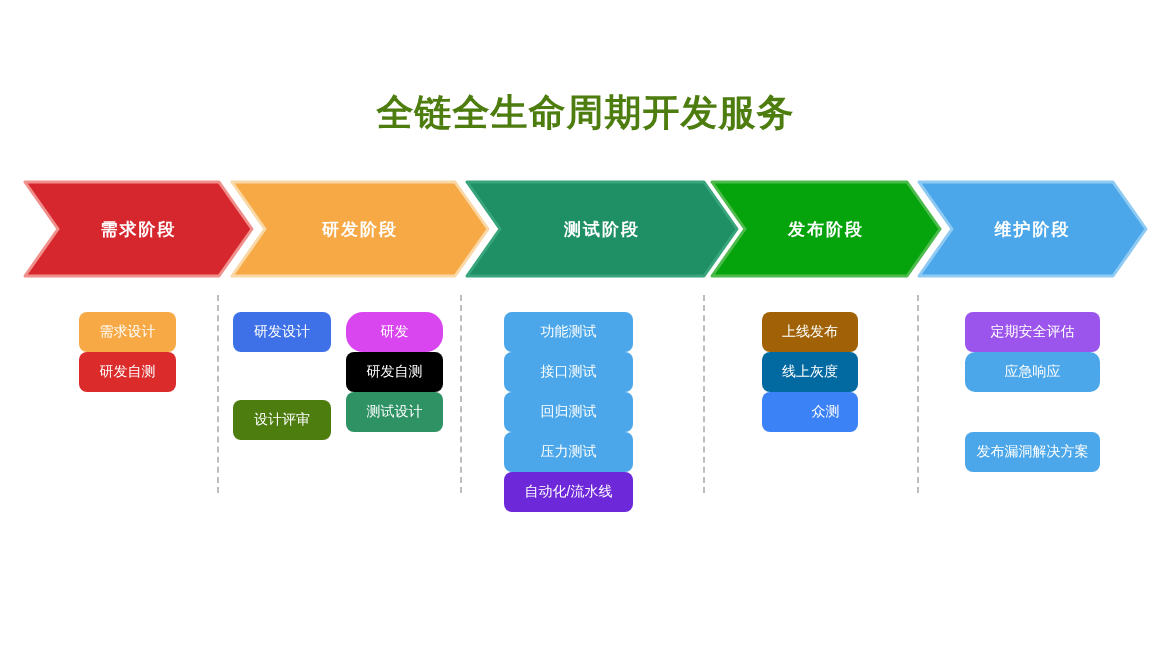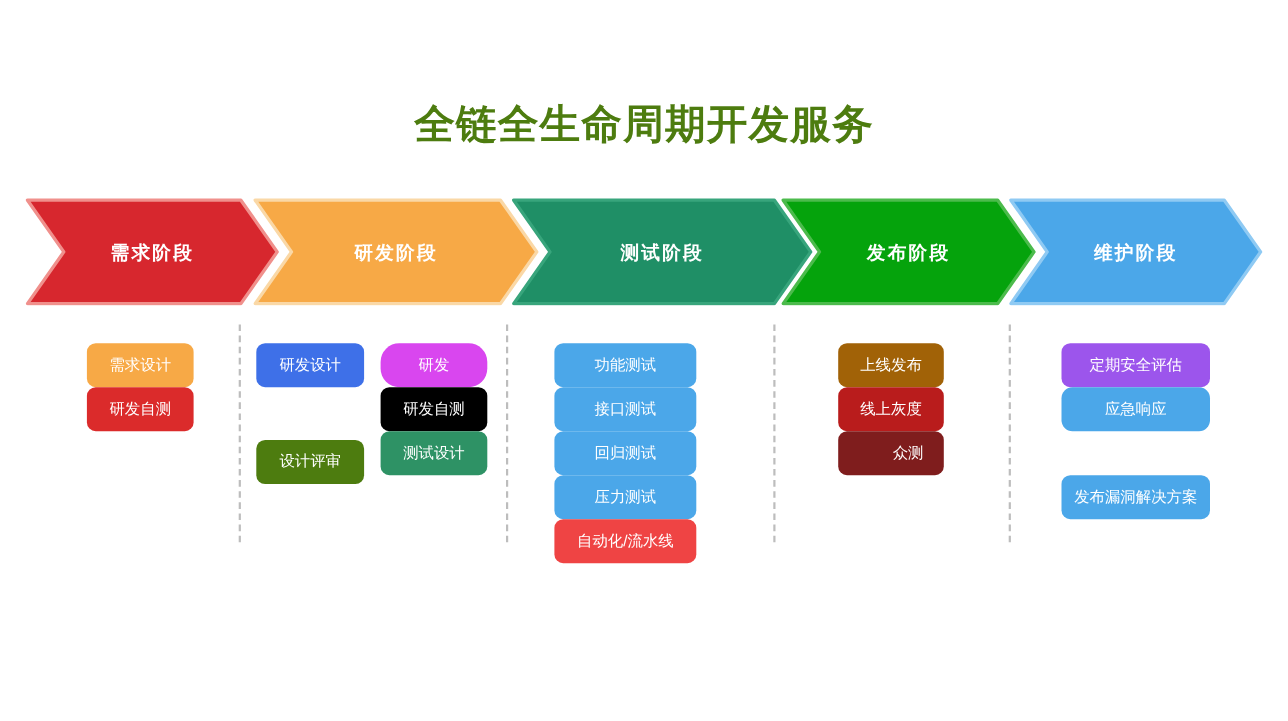--- a/index.html
+++ b/index.html
@@ -100,26 +100,26 @@
     <div class="card-col" style="left: 346px; width: 97px;">
       <div class="card" style="background: #d946ef; border-radius: 17px;">研发</div>
       <div class="card" style="background: #000000;">研发自测</div>
       <div class="card" style="background: rgb(46, 146, 101);">测试设计</div>
     </div>
     <div class="card-col" style="left: 504px; width: 129px;">
       <div class="card" style="background: rgb(75, 167, 233);">功能测试</div>
       <div class="card" style="background: rgb(75, 167, 233);">接口测试</div>
       <div class="card" style="background: rgb(75, 167, 233);">回归测试</div>
       <div class="card" style="background: rgb(75, 167, 233);">压力测试</div>
-      <div class="card" style="background: #ef4444;">自动化/流水线</div>
+      <div class="card" style="background: #6d28d9;">自动化/流水线</div>
     </div>
     <div class="card-col" style="left: 762px; width: 96px;">
       <div class="card" style="background: #a16207;">上线发布</div>
-      <div class="card" style="background: #b91c1c;">线上灰度</div>
-      <div class="card" style="background: #7f1d1d; padding-left: 31px;">众测</div>
+      <div class="card" style="background: #0369a1;">线上灰度</div>
+      <div class="card" style="background: #3b82f6; padding-left: 31px;">众测</div>
     </div>
     <div class="card-col" style="left: 965px; width: 135px; justify-content: center;">
       <div class="card" style="background: rgb(156, 85, 236);">定期安全评估</div>
       <div class="card" style="background: rgb(75, 167, 233); border-radius: 10px;">应急响应</div>
       <div class="card" style="background: rgb(75, 167, 233); margin-top: 40px;">发布漏洞解决方案</div>
     </div>
     <div class="divider" style="left: 217px; border-color: rgb(189, 189, 189);"></div>
     <div class="divider" style="left: 460px; border-color: rgb(189, 189, 189);"></div>
     <div class="divider" style="left: 703px; border-color: rgb(189, 189, 189);"></div>
     <div class="divider" style="left: 917px; border-color: rgb(189, 189, 189);"></div>

